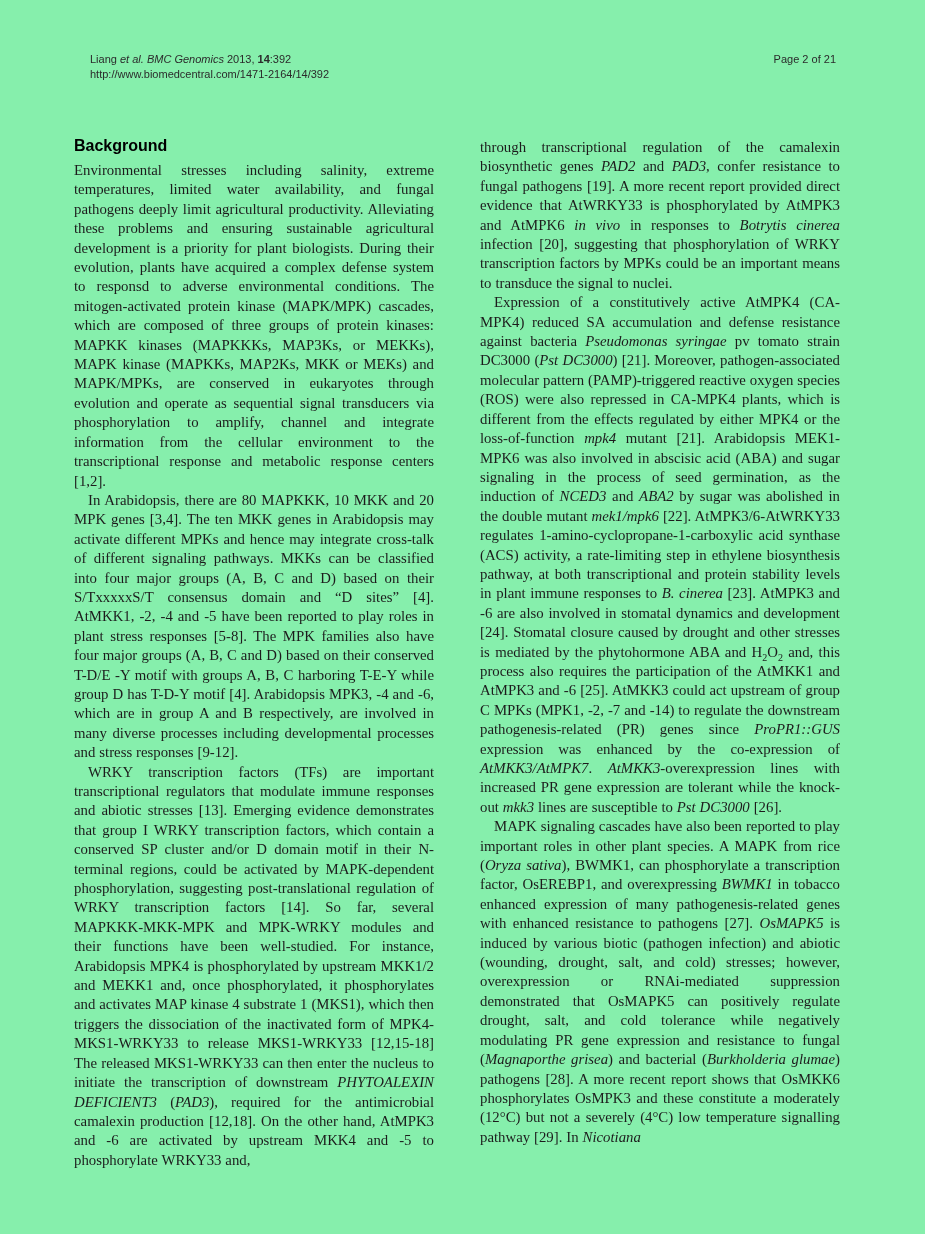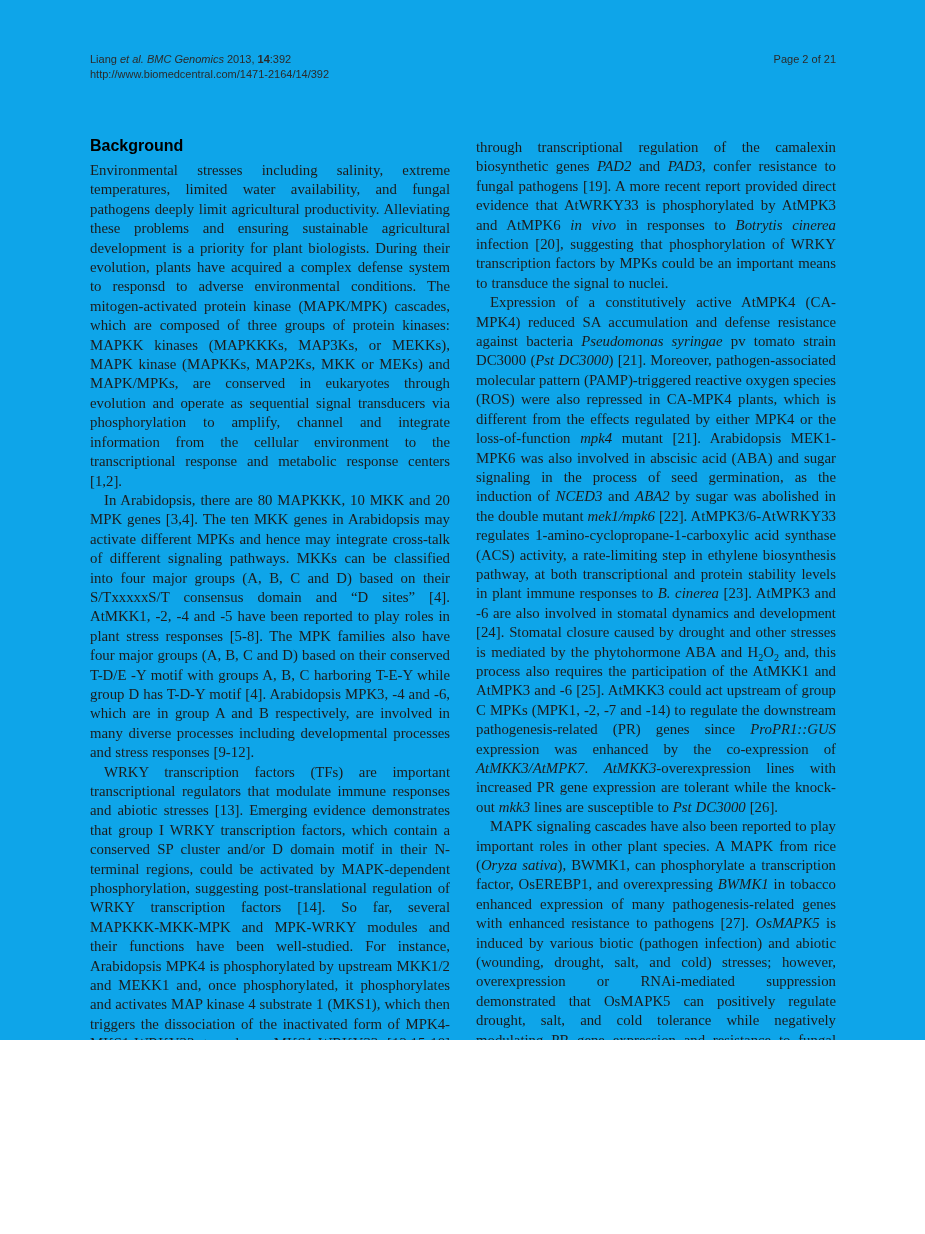--- a/index.html
+++ b/index.html
@@ -3,22 +3,22 @@
 <meta charset="utf-8">
 <style>
   html, body {
     margin: 0;
     padding: 0;
     background: #ffffff;
   }
   .page {
     position: relative;
     width: 925px;
-    height: 1040px;
-    background: #0ea5e9;
+    height: 1234px;
+    background: #86efac;
     font-family: "Liberation Serif", serif;
     color: #1c1c1c;
     overflow: hidden;
   }
   .page-header {
     position: absolute;
     top: 52px;
     left: 90px;
     width: 746px;
     display: flex;
@@ -27,31 +27,32 @@
     font-family: "Liberation Sans", sans-serif;
     font-size: 11px;
     line-height: 15px;
     color: #2b2b2b;
   }
   .header-left div { white-space: nowrap; }
   .header-right { white-space: nowrap; }
   .article-body {
     position: absolute;
     top: 136px;
-    left: 90px;
+    left: 74px;
     width: 746px;
     display: flex;
     gap: 26px;
   }
   .col {
     width: 360px;
     flex: 0 0 360px;
   }
   .col-right {
     padding-top: 2px;
+    margin-left: 20px;
   }
   .section-title {
     font-family: "Liberation Sans", sans-serif;
     font-size: 16px;
     font-weight: bold;
     color: #000000;
     margin: 0 0 5px 0;
     line-height: 20px;
   }
   .col p {

